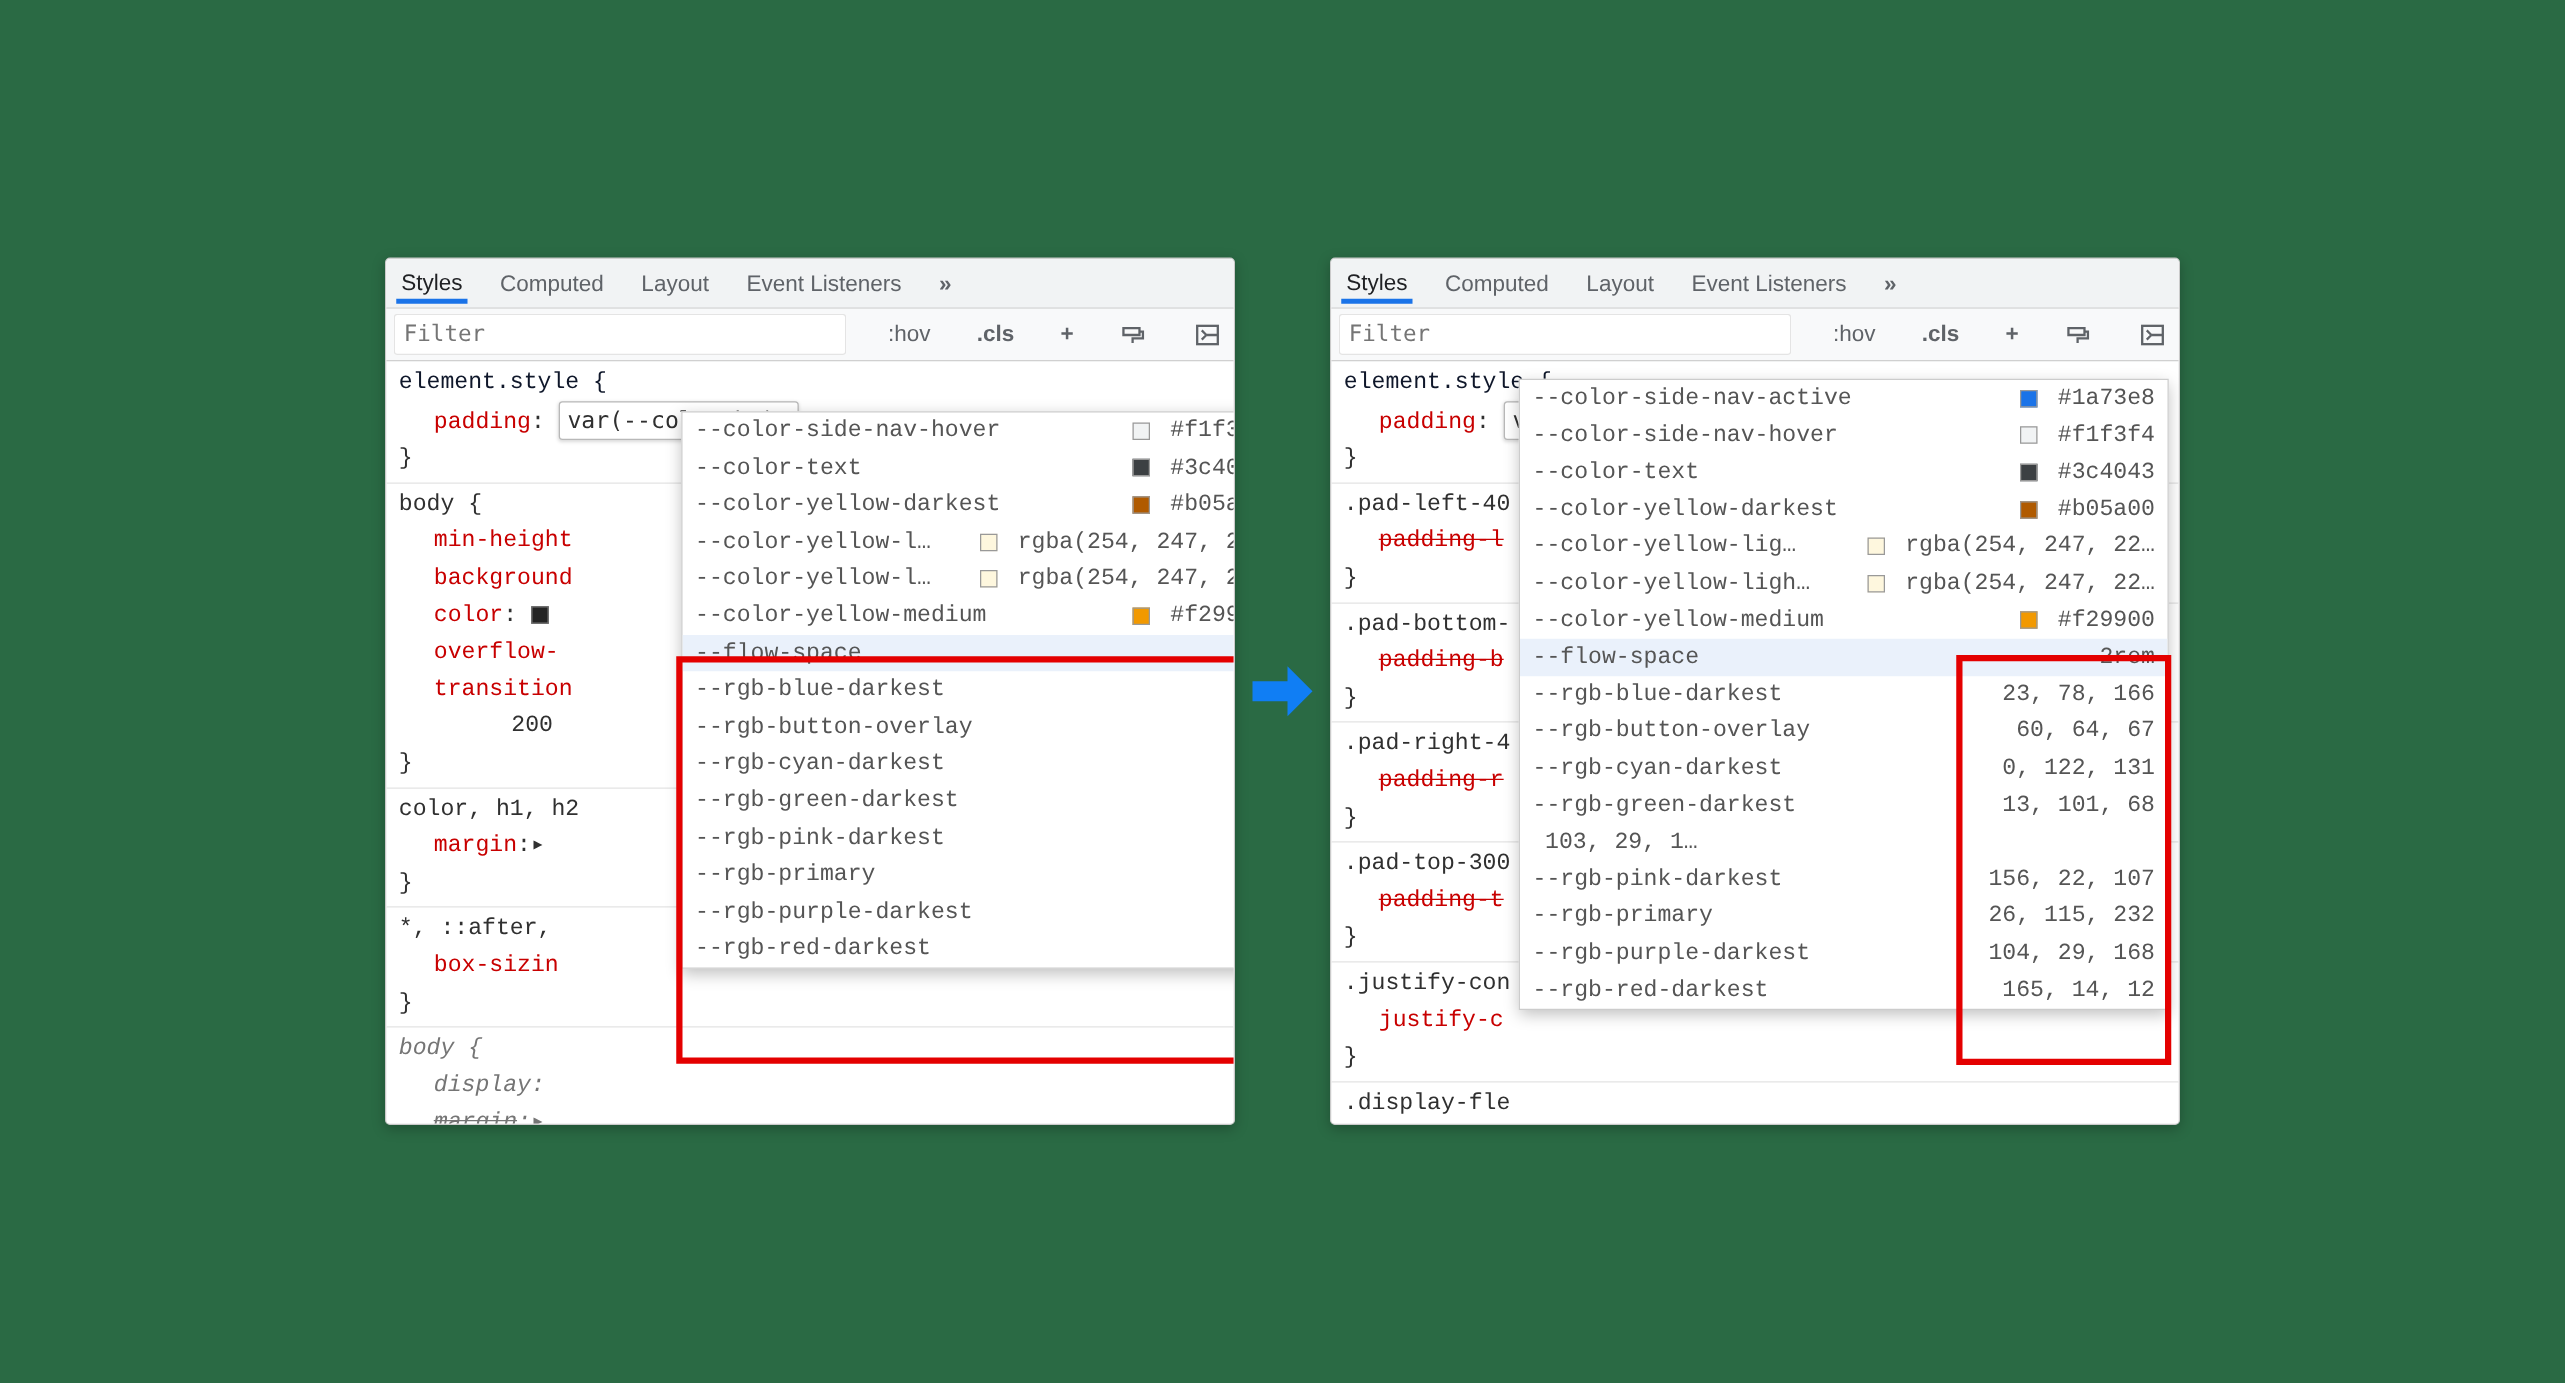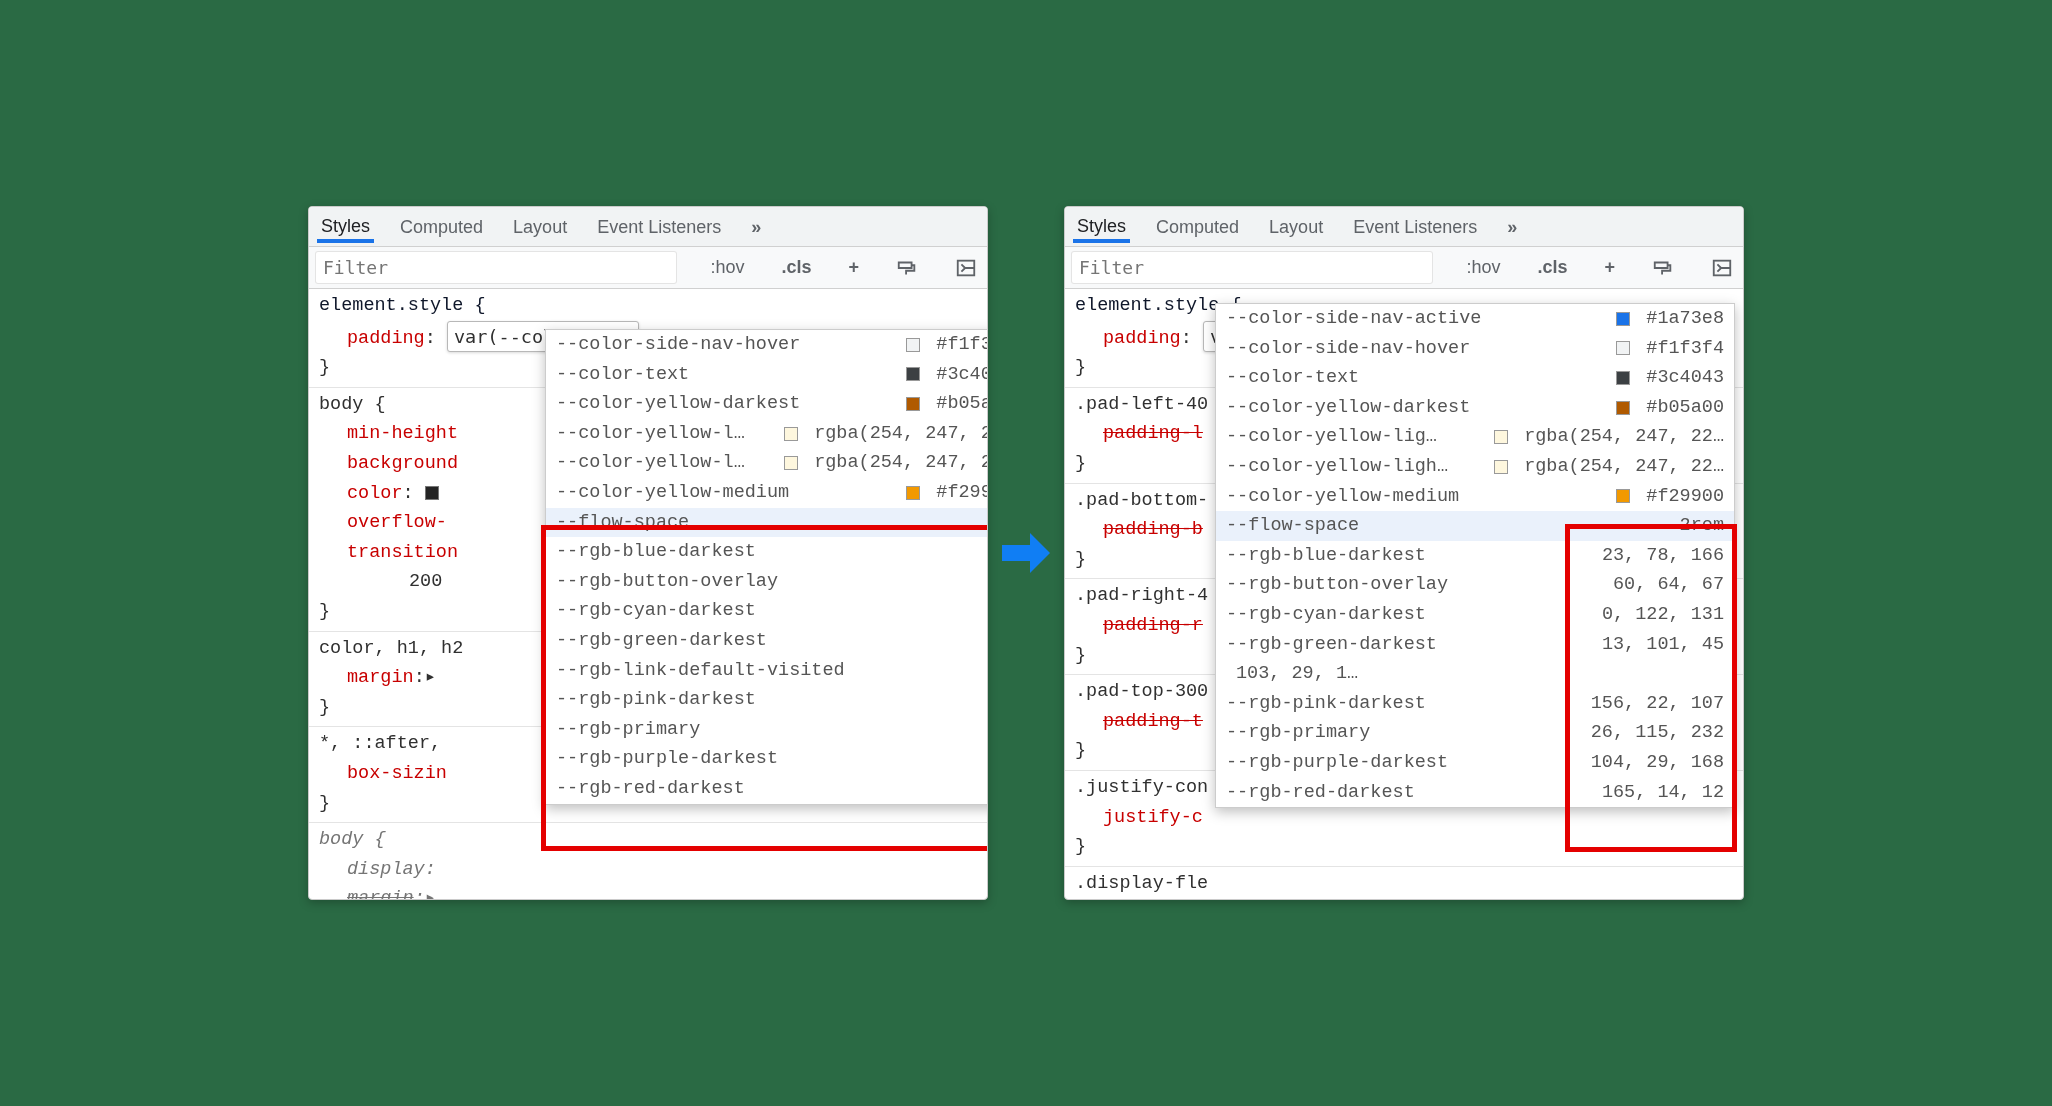--- a/index.html
+++ b/index.html
@@ -285,23 +285,20 @@
             <div class="dd-row">
               <span class="dd-name">--rgb-button-overlay</span>
             </div>
             <div class="dd-row">
               <span class="dd-name">--rgb-cyan-darkest</span>
             </div>
             <div class="dd-row">
               <span class="dd-name">--rgb-green-darkest</span>
             </div>
             <div class="dd-row">
-              <span class="dd-name">--rgb-link-default-visited</span>
-            </div>
-            <div class="dd-row">
               <span class="dd-name">--rgb-pink-darkest</span>
             </div>
             <div class="dd-row">
               <span class="dd-name">--rgb-primary</span>
             </div>
             <div class="dd-row">
               <span class="dd-name">--rgb-purple-darkest</span>
             </div>
             <div class="dd-row">
               <span class="dd-name">--rgb-red-darkest</span>
@@ -445,21 +442,21 @@
             <div class="dd-row">
               <span class="dd-name">--rgb-button-overlay</span>
               <span class="dd-val">60, 64, 67</span>
             </div>
             <div class="dd-row">
               <span class="dd-name">--rgb-cyan-darkest</span>
               <span class="dd-val">0, 122, 131</span>
             </div>
             <div class="dd-row">
               <span class="dd-name">--rgb-green-darkest</span>
-              <span class="dd-val">13, 101, 45</span>
+              <span class="dd-val">13, 101, 68</span>
             </div>
             <div class="dd-row">
               <span class="dd-val">103, 29, 1…</span>
             </div>
             <div class="dd-row">
               <span class="dd-name">--rgb-pink-darkest</span>
               <span class="dd-val">156, 22, 107</span>
             </div>
             <div class="dd-row">
               <span class="dd-name">--rgb-primary</span>

